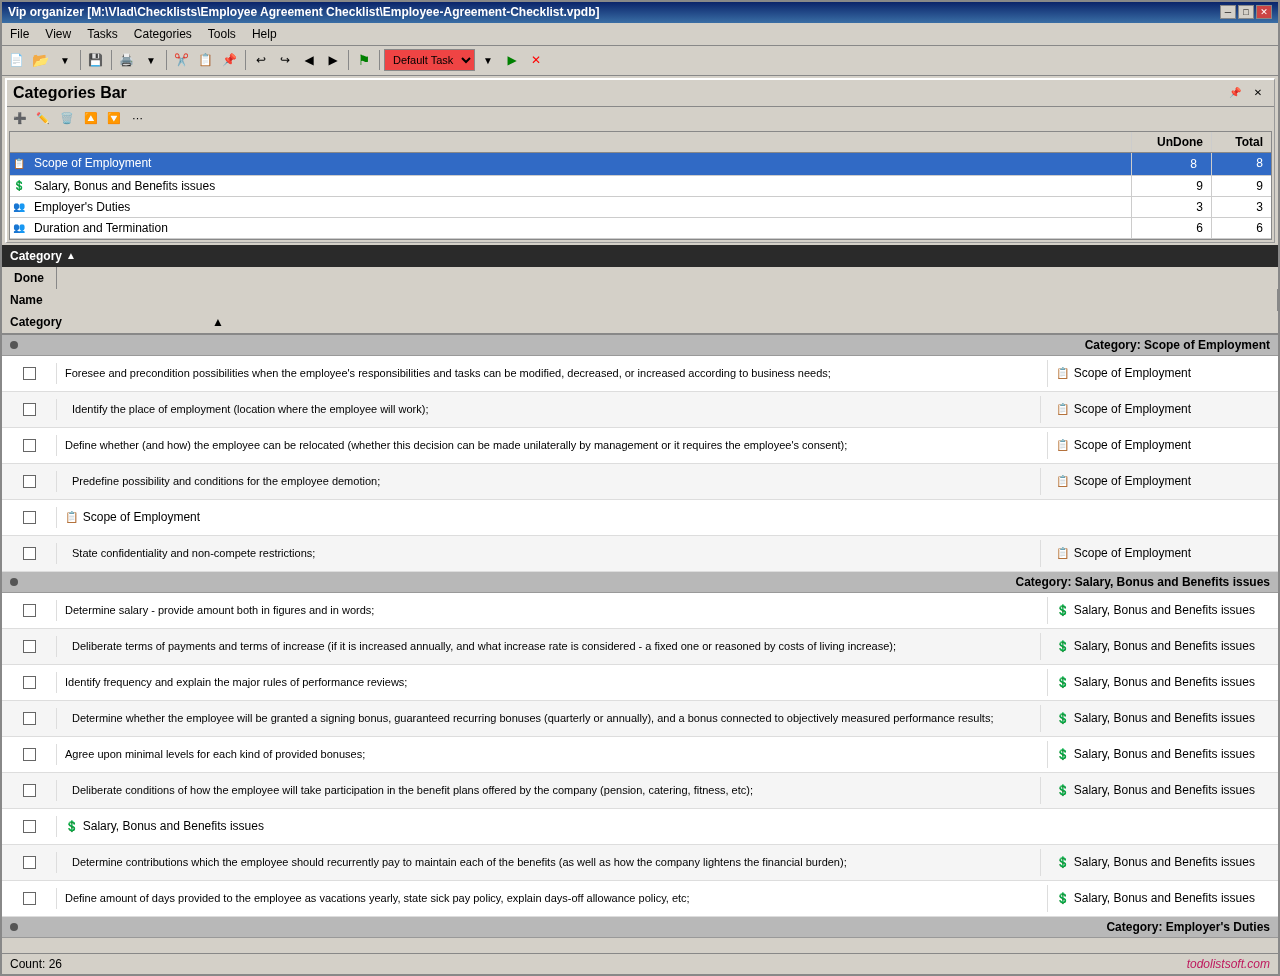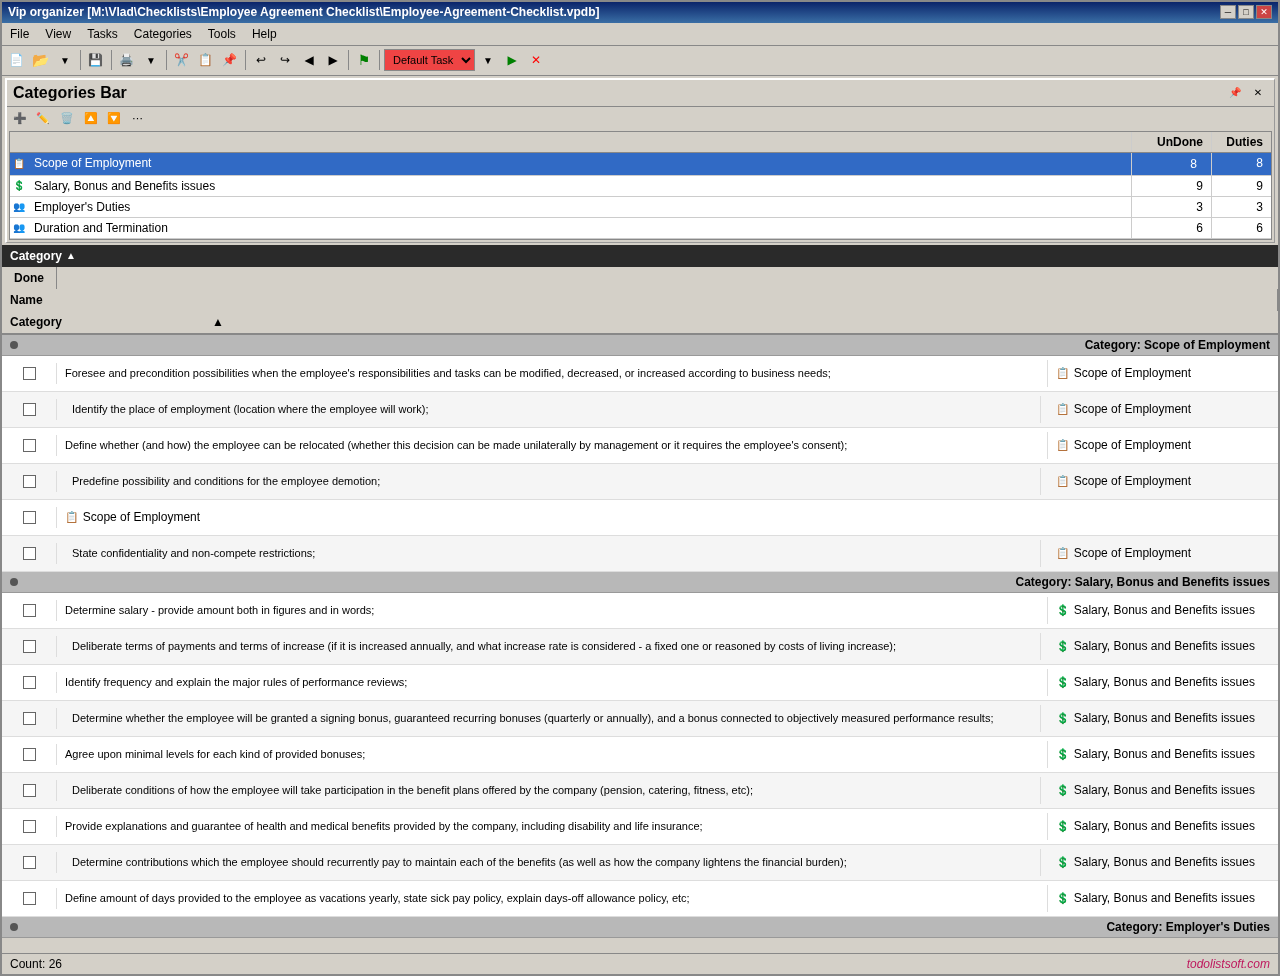--- a/index.html
+++ b/index.html
@@ -282,21 +282,21 @@
         <button class="cat-btn">🔽</button>
         <button class="cat-btn">⋯</button>
       </div>
 
       <div class="categories-section">
 
         <div class="cat-table-header">
           <div class="col-icon"></div>
           <div class="col-name" style="padding:3px 4px;"></div>
           <div class="col-undone">UnDone</div>
-          <div class="col-total">Duties</div>
+          <div class="col-total">Total</div>
         </div>
 
         <div id="cat-rows-container">
             <div class="cat-table-row selected">
     <div class="col-icon">📋</div>
     <div class="col-name">Scope of Employment</div>
     <div class="col-undone">
       <span class="undone-badge">8</span>
     </div>
     <div class="col-total">8</div>
@@ -472,21 +472,20 @@
     <div class="td-name">Deliberate conditions of how the employee will take participation in the benefit plans offered by the company (pension, catering, fitness, etc);</div>
     <div class="td-category">
       <span style="font-size:11px;">💲</span>
       <span>Salary, Bonus and Benefits issues</span>
     </div>
   </div>
           <div class="task-row">
     <div class="td-done">
       <span class="checkbox-fake"></span>
     </div>
-    <div class="td-name">Provide explanations and guarantee of health and medical benefits provided by the company, including disability and life insurance;</div>
     <div class="td-category">
       <span style="font-size:11px;">💲</span>
       <span>Salary, Bonus and Benefits issues</span>
     </div>
   </div>
           <div class="task-row alt">
     <div class="td-done">
       <span class="checkbox-fake"></span>
     </div>
     <div class="td-name">Determine contributions which the employee should recurrently pay to maintain each of the benefits (as well as how the company lightens the financial burden);</div>

